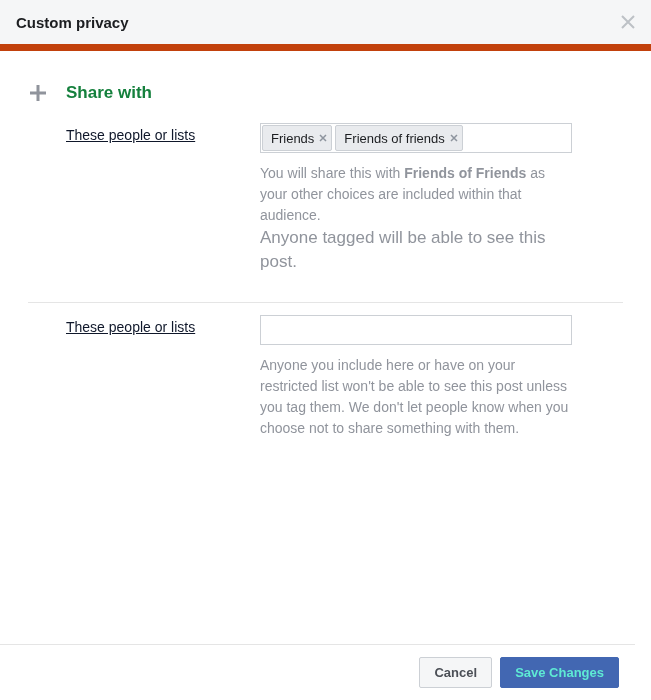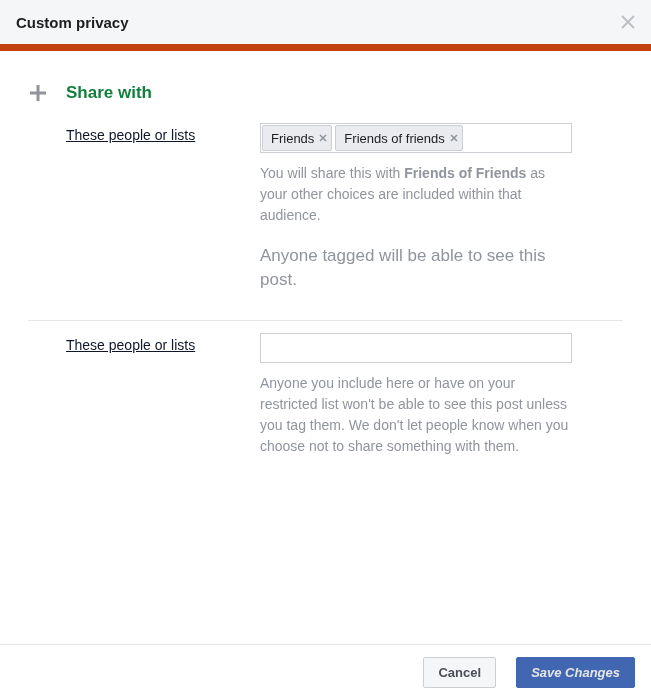--- a/index.html
+++ b/index.html
@@ -106,56 +106,54 @@
   }
   .help-text {
     margin-top: 10px;
     font-size: 14px;
     color: #90949c;
     line-height: 1.5;
     width: 312px;
   }
   .help-text b { color: #90949c; font-weight: 600; }
   .tagged-note {
-    margin-top: 18px;
     font-size: 17px;
     color: #90949c;
     line-height: 1.4;
     width: 312px;
   }
   .footer {
     position: absolute;
     bottom: 0;
     left: 0;
-    right: 0;
+    right: 16px;
     border-top: 1px solid #e5e5e5;
     padding: 12px 16px;
     display: flex;
     justify-content: flex-end;
-    gap: 20px;
+    gap: 8px;
     background: #fff;
   }
   .btn {
     font-size: 13px;
     font-weight: 600;
     padding: 7px 14px;
     border-radius: 2px;
     cursor: pointer;
     border: 1px solid;
   }
   .btn-secondary {
     background: #f5f6f7;
     border-color: #ccd0d5;
     color: #4b4f56;
   }
   .btn-primary {
     background: #4267b2;
     border-color: #4267b2;
-    color: #e5e5e5;
-    font-style: italic;
+    color: #5eead4;
   }
 </style>
 </head>
 <body>
 
 <div class="header">
   <div class="header-title">Custom privacy</div>
   <div class="close-icon">
     <svg width="14" height="14" viewBox="0 0 14 14">
         <path d="M1 1 L13 13 M13 1 L1 13" stroke="currentColor" stroke-width="2" fill="none"></path>

